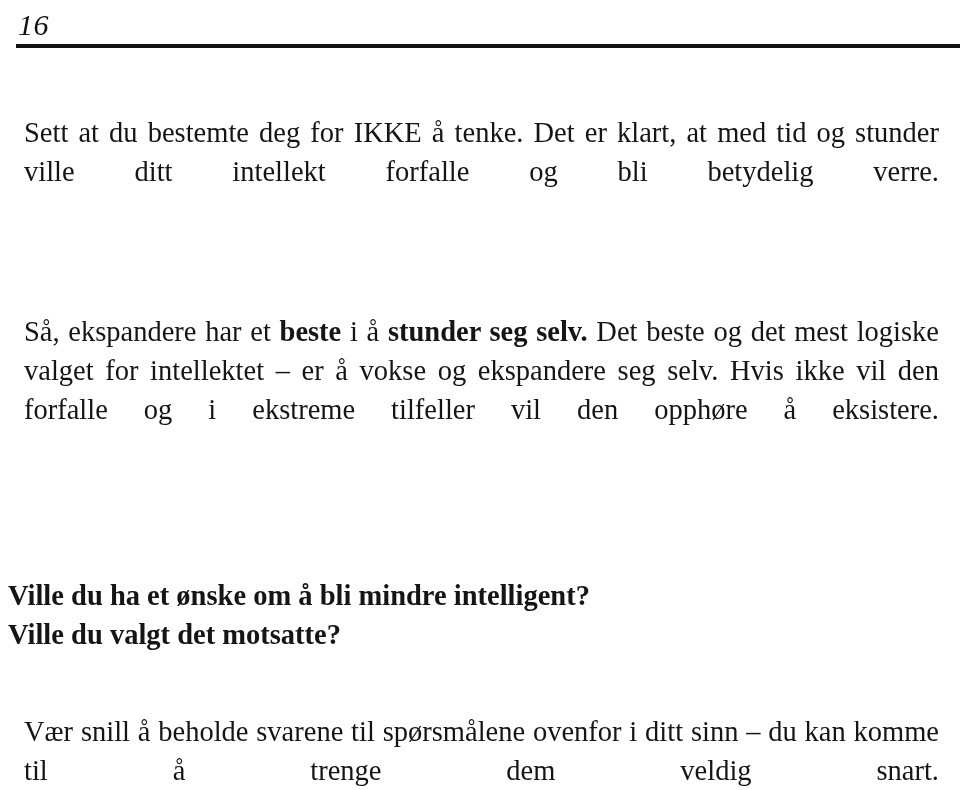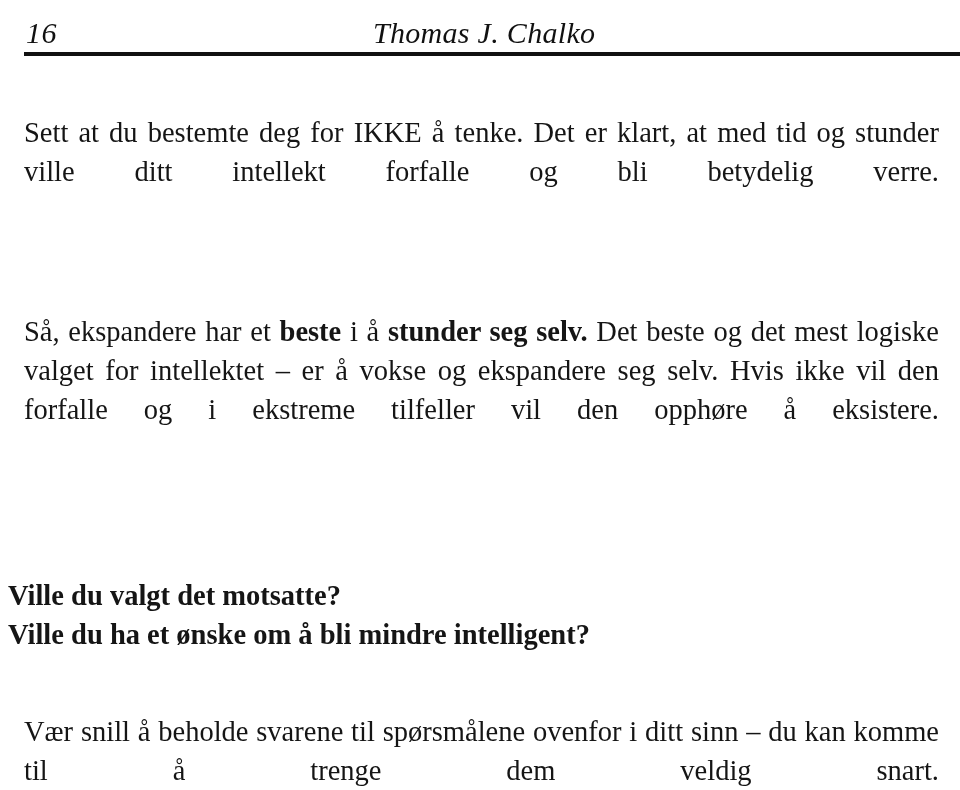--- a/index.html
+++ b/index.html
@@ -15,21 +15,21 @@
     font-family: "Liberation Serif", "DejaVu Serif", serif;
     color: #151515;
     -webkit-font-smoothing: antialiased;
   }
 
   .page {
     position: relative;
     width: 960px;
     height: 790px;
     box-sizing: border-box;
-    padding: 16px;
+    padding: 8px;
   }
 
   
   .header {
     position: relative;
     height: 44px;
     padding: 0;
   }
   .header-inner {
     position: relative;
@@ -108,40 +108,39 @@
   }
 </style>
 </head>
 <body>
 
 <div class="page">
 
   <div class="header">
     <div class="header-inner">
       <div class="folio">16</div>
-      <div class="running-title">Thomas J. Chalko</div>
     </div>
     <div class="header-rule"></div>
   </div>
 
   <div class="body-block">
 
     <p class="para">Sett at du bestemte deg for IKKE å tenke. Det er klart, at med tid og stunder ville ditt intellekt forfalle og bli betydelig verre.</p>
 
     <div class="gap-big"></div>
 
     <p class="para"><span>Så, ekspandere har et </span><b>beste</b><span> i å </span><b>stunder seg selv.</b><span> Det beste og det mest logiske valget for intellektet – er å vokse og ekspandere seg selv. Hvis ikke vil den forfalle og i ekstreme tilfeller vil den opphøre å eksistere.</span></p>
 
     <div class="gap-big"></div>
 
 
     <div class="gap-mid"></div>
 
+    <p class="bold-line">Ville du ha et ønske om å bli mindre intelligent?</p>
+
     <p class="bold-line">Ville du valgt det motsatte?</p>
-
-    <p class="bold-line">Ville du ha et ønske om å bli mindre intelligent?</p>
 
     <div class="gap-mid"></div>
 
     <p class="para">Vær snill å beholde svarene til spørsmålene ovenfor i ditt sinn – du kan komme til å trenge dem veldig snart.</p>
 
   </div>
 </div>
 
 </body></html>

